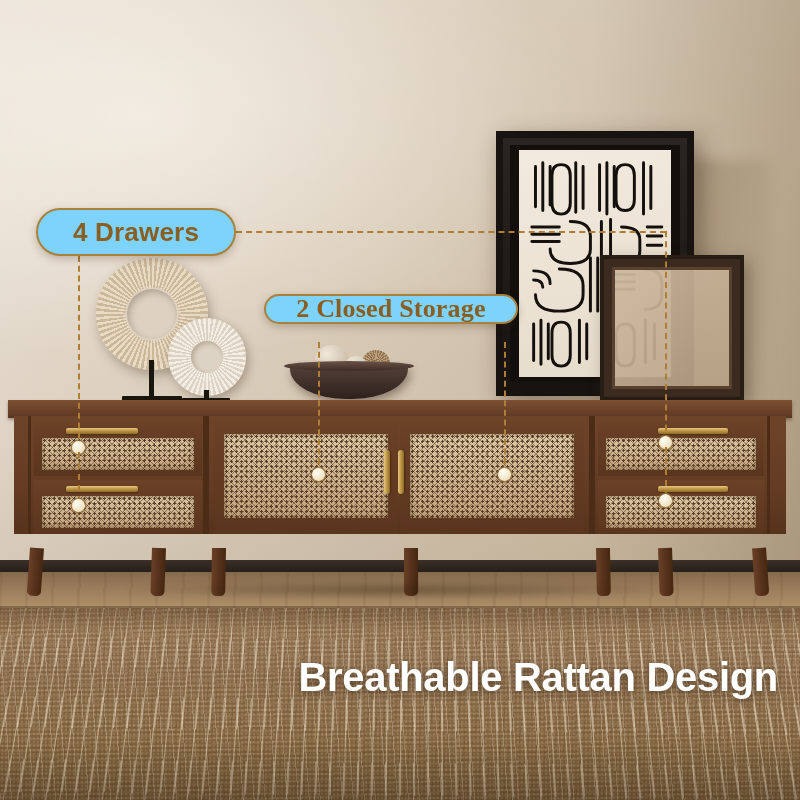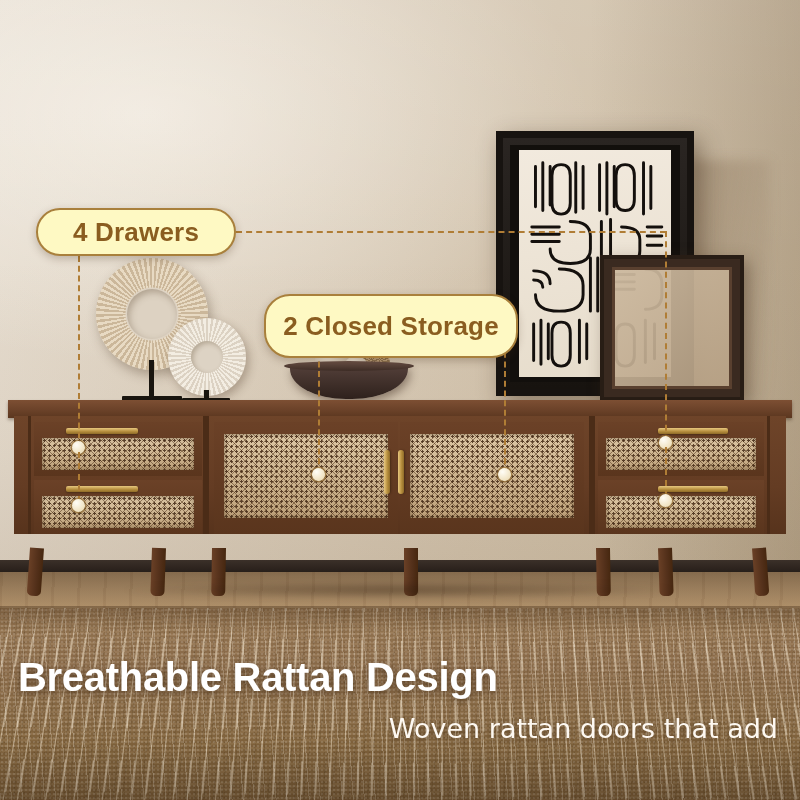--- a/index.html
+++ b/index.html
@@ -200,35 +200,35 @@
   
   .dash-v{ position:absolute; width:0; border-left:2px dashed #b07d35; }
   .dash-h{ position:absolute; height:0; border-top:2px dashed #b07d35; }
   .dot{
     position:absolute; width:13px; height:13px; border-radius:50%;
     background:radial-gradient(circle at 35% 30%, #fffdf6, #e9d6a8);
     box-shadow:0 0 0 1.5px rgba(150,110,50,.65), 0 1px 3px rgba(40,25,10,.4);
   }
   .badge{
     position:absolute; display:flex; align-items:center; justify-content:center;
-    background:#fef9c3;
+    background:#7dd3fc;
     border:2.5px solid #a9803c;
     border-radius:26px;
     box-shadow:0 3px 9px rgba(60,40,18,.26);
     color:#8a5d20;
     font-weight:bold;
     white-space:nowrap;
   }
   #badge-drawers{ left:36px; top:208px; width:200px; height:48px; font-size:26px; letter-spacing:.2px; }
-  #badge-storage{ left:264px; top:294px; width:254px; height:64px; font-size:26px; letter-spacing:.2px; }
+  #badge-storage{ left:264px; top:294px; width:254px; height:30px; font-size:26px; letter-spacing:.2px;font-family:Liberation Serif, serif; }
 
   
   .headline{
     position:absolute; right:22px; top:655px; width:760px;
-    color:#ffffff; font-size:40px; font-weight:bold;
+    text-align:right; color:#ffffff; font-size:40px; font-weight:bold;
     letter-spacing:-.3px;
     text-shadow:0 2px 7px rgba(50,30,12,.55);
   }
   .subline{
     position:absolute; right:22px; top:712px; width:700px;
     text-align:right; color:#fdf8f1; font-size:27px; line-height:1.28;
     font-family:"DejaVu Sans", sans-serif;
     text-shadow:0 2px 6px rgba(50,30,12,.5);
   }
 </style>
@@ -357,16 +357,15 @@
 
   <div class="badge" id="badge-drawers">
     <span>4 Drawers</span>
   </div>
   <div class="badge" id="badge-storage">
     <span>2 Closed Storage</span>
   </div>
 
   <div class="headline">Breathable Rattan Design</div>
   <div class="subline">
-    <div>Woven rattan doors that add</div>
   </div>
 
 </div>
 
 </body></html>

